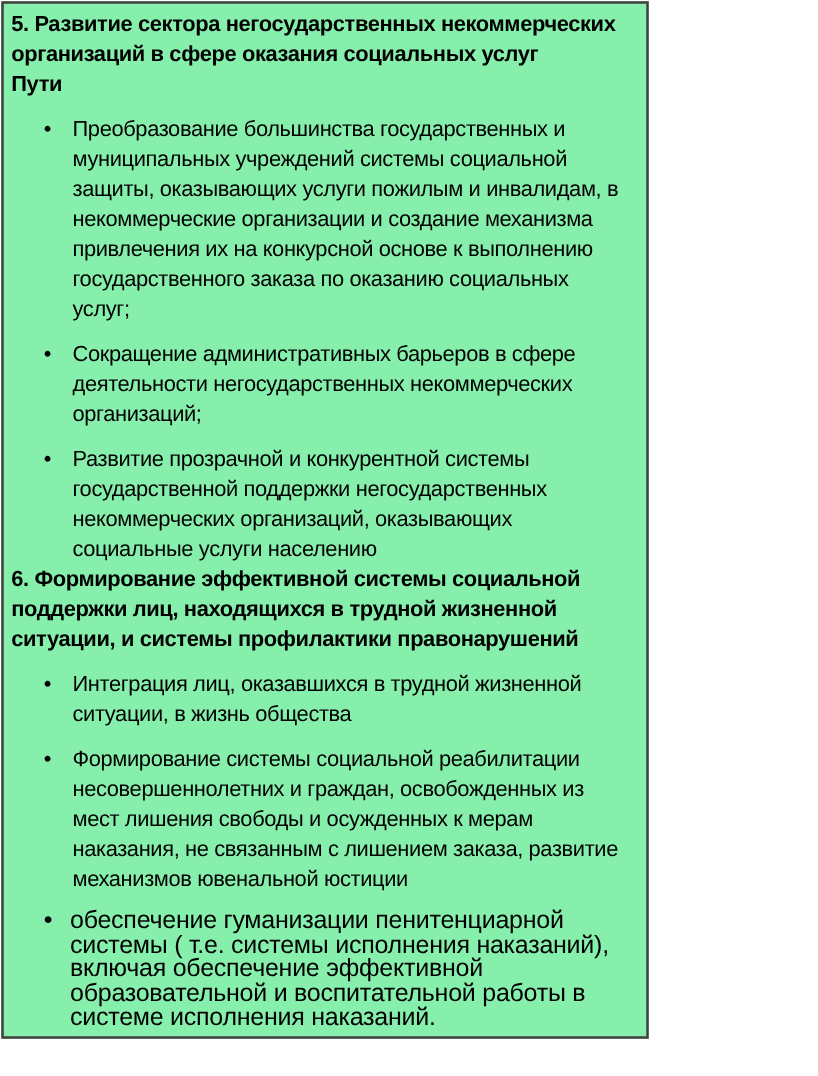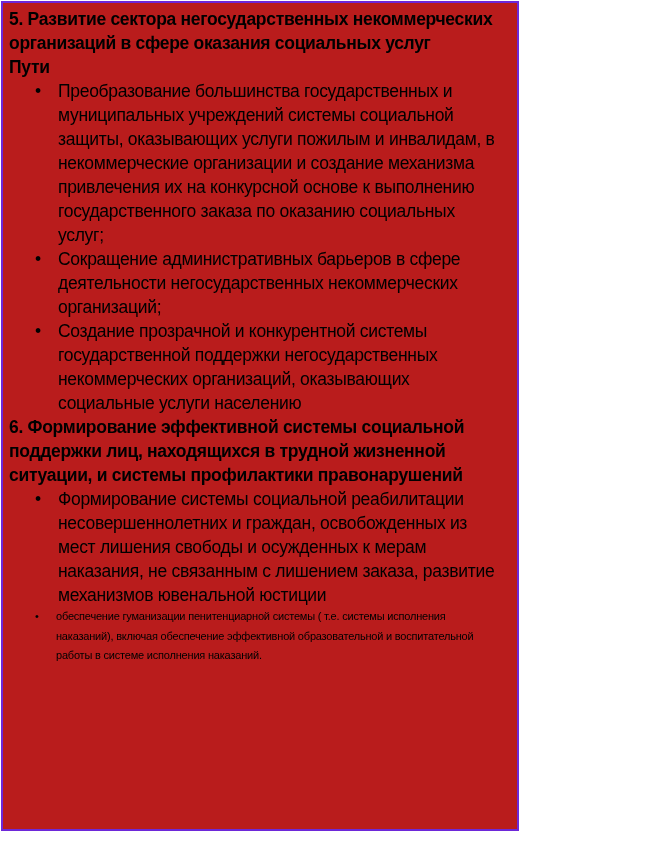--- a/index.html
+++ b/index.html
@@ -15,22 +15,22 @@
     color: #000000;
     -webkit-font-smoothing: antialiased;
   }
   .doc {
     position: absolute;
     left: 1px;
     top: 1px;
     width: 518px;
     height: 830px;
     box-sizing: border-box;
-    border: 2px solid #6d28d9;
-    background: #b91c1c;
+    border: 2px solid #404040;
+    background: #86efac;
     padding: 4px 16px 0 6px;
     overflow: hidden;
   }
   .heading {
     margin: 0;
     font-size: 17.5px;
     font-weight: 700;
     line-height: 24px;
     letter-spacing: -0.3px;
   }
@@ -38,55 +38,57 @@
     list-style: none;
     margin: 0;
     padding: 0;
   }
   ul.bullets > li {
     position: relative;
     padding-left: 49px;
     font-size: 17.5px;
     line-height: 24px;
     letter-spacing: -0.3px;
+    margin-top: 12px;
   }
   ul.bullets > li::before {
     content: "\2022";
     position: absolute;
     left: 26px;
     top: 0;
   }
   ul.bullets.small > li {
-    font-size: 11px;
+    font-size: 20px;
     line-height: 19.5px;
     padding-left: 47px;
     letter-spacing: -0.2px;
   }
   ul.bullets.small > li::before {
     left: 26px;
   }
 </style>
 </head>
 <body>
 
 <div class="doc">
 
   <section>
     <h2 class="heading">5. Развитие сектора негосударственных некоммерческих организаций в сфере оказания социальных услуг</h2>
     <div class="heading">Пути</div>
     <ul class="bullets">
       <li>Преобразование большинства государственных и муниципальных учреждений системы социальной защиты, оказывающих услуги пожилым и инвалидам, в некоммерческие организации и создание механизма привлечения их на конкурсной основе к выполнению государственного заказа по оказанию социальных услуг;</li>
       <li>Сокращение административных барьеров в сфере деятельности негосударственных некоммерческих организаций;</li>
-      <li>Создание прозрачной и конкурентной системы государственной поддержки негосударственных некоммерческих организаций, оказывающих социальные услуги населению</li>
+      <li>Развитие прозрачной и конкурентной системы государственной поддержки негосударственных некоммерческих организаций, оказывающих социальные услуги населению</li>
     </ul>
   </section>
 
   <section>
     <h2 class="heading">6. Формирование эффективной системы социальной поддержки лиц, находящихся в трудной жизненной ситуации, и системы профилактики правонарушений</h2>
     <ul class="bullets">
+      <li>Интеграция лиц, оказавшихся в трудной жизненной ситуации, в жизнь общества</li>
       <li>Формирование системы социальной реабилитации несовершеннолетних и граждан, освобожденных из мест лишения свободы и осужденных к мерам наказания, не связанным с лишением заказа, развитие механизмов ювенальной юстиции</li>
     </ul>
     <ul class="bullets small">
       <li>обеспечение гуманизации пенитенциарной системы ( т.е. системы исполнения наказаний), включая обеспечение эффективной образовательной и воспитательной работы в системе исполнения наказаний.</li>
     </ul>
   </section>
 
 </div>
 
 </body></html>

